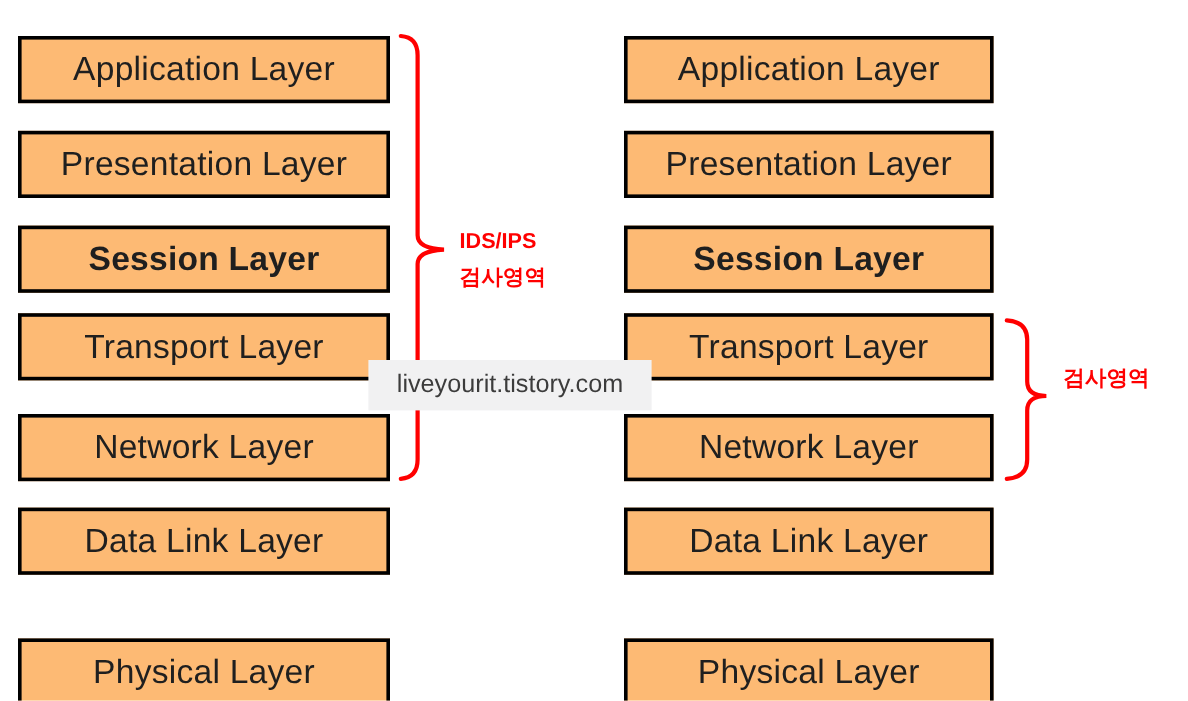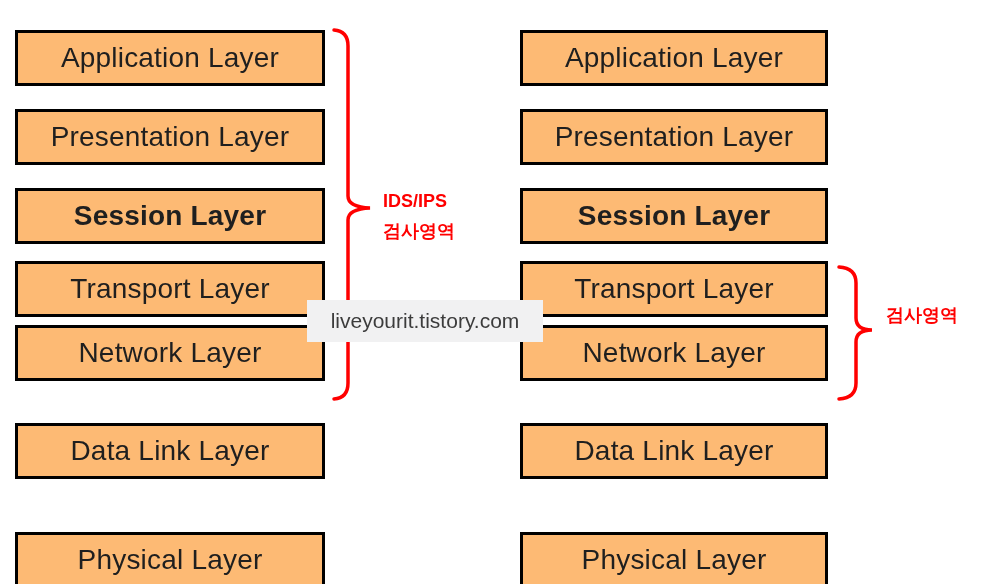--- a/index.html
+++ b/index.html
@@ -18,21 +18,21 @@
     border:3px solid #000000;
     display:flex;align-items:center;justify-content:center;
     font-size:28px;
     color:#1f1f1f;
     letter-spacing:0.2px;
     z-index:1;
   }
   .col-left{left:15px;}
   .col-right{left:520px;width:308px;}
   .r1{top:30px;} .r2{top:109px;text-align:right;} .r3{top:188px;font-weight:bold;} .r4{top:261px;}
-  .r5{top:325px;} .r6{top:423px;} .r7{top:503px;margin-top:29px;}
+  .r5{top:345px;} .r6{top:423px;} .r7{top:503px;margin-top:29px;}
   #brackets{
     position:absolute;left:0;top:0;width:990px;height:584px;
     z-index:2;pointer-events:none;
   }
   .annotation{
     position:absolute;
     color:#ff0000;
     font-size:18px;
     font-weight:bold;
     line-height:30px;

